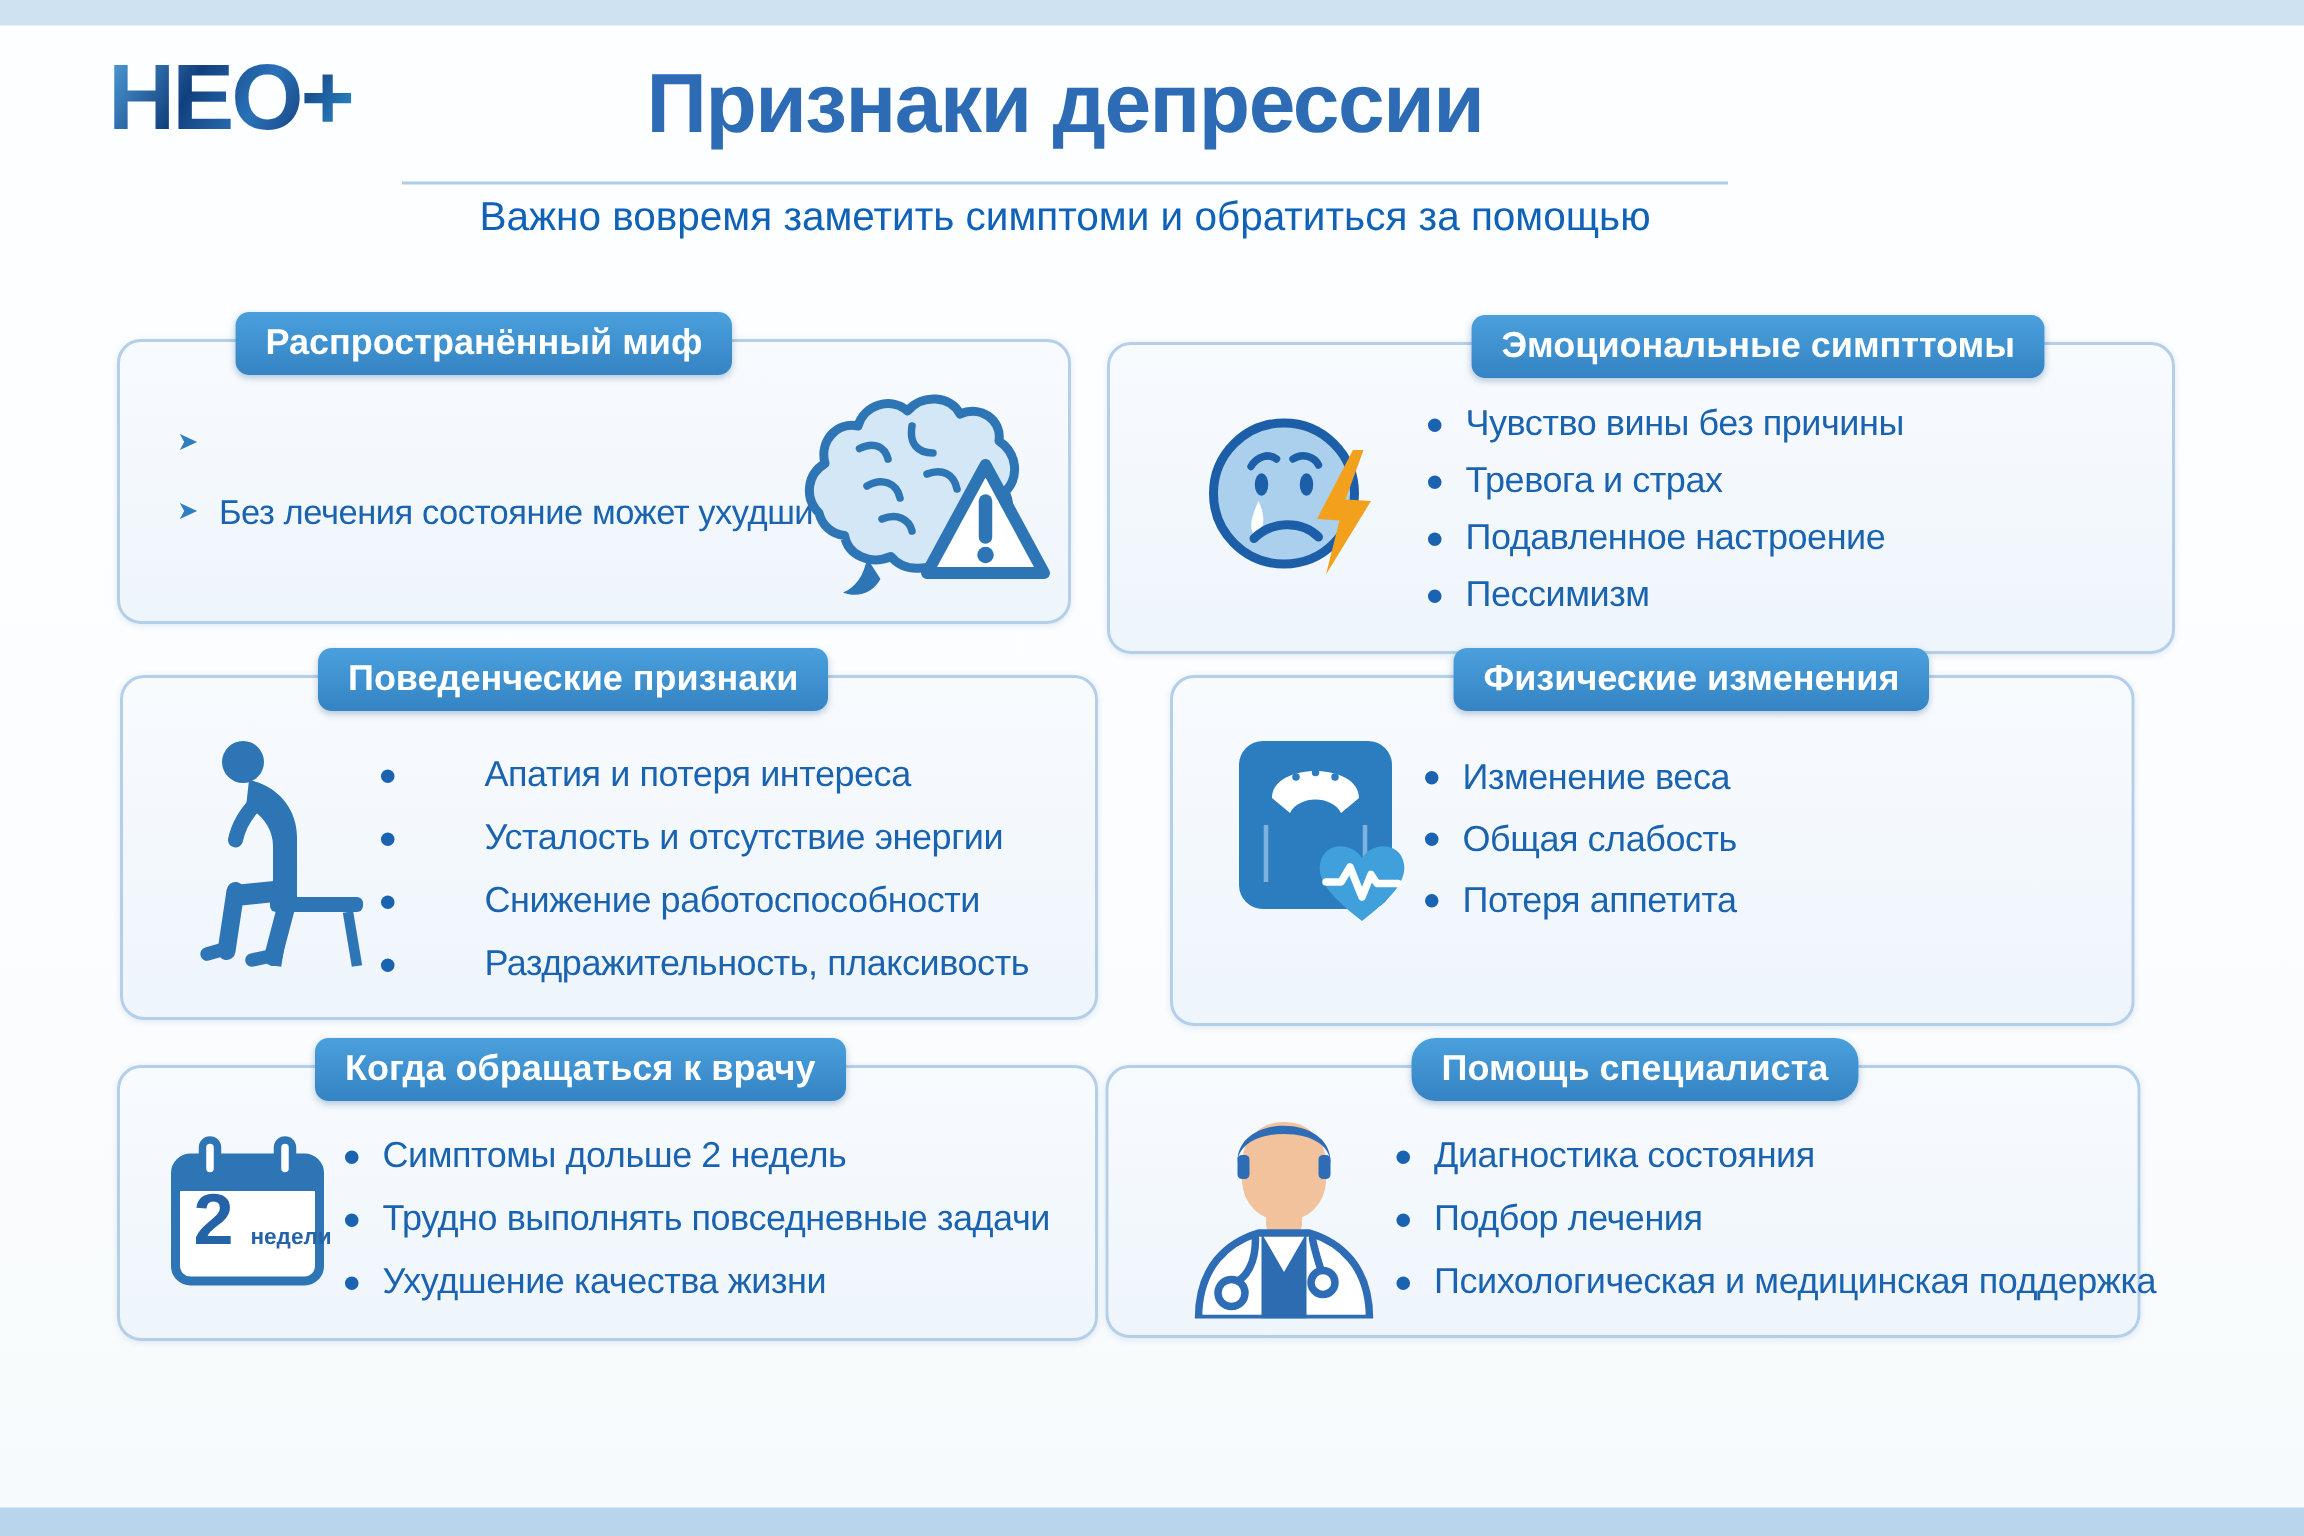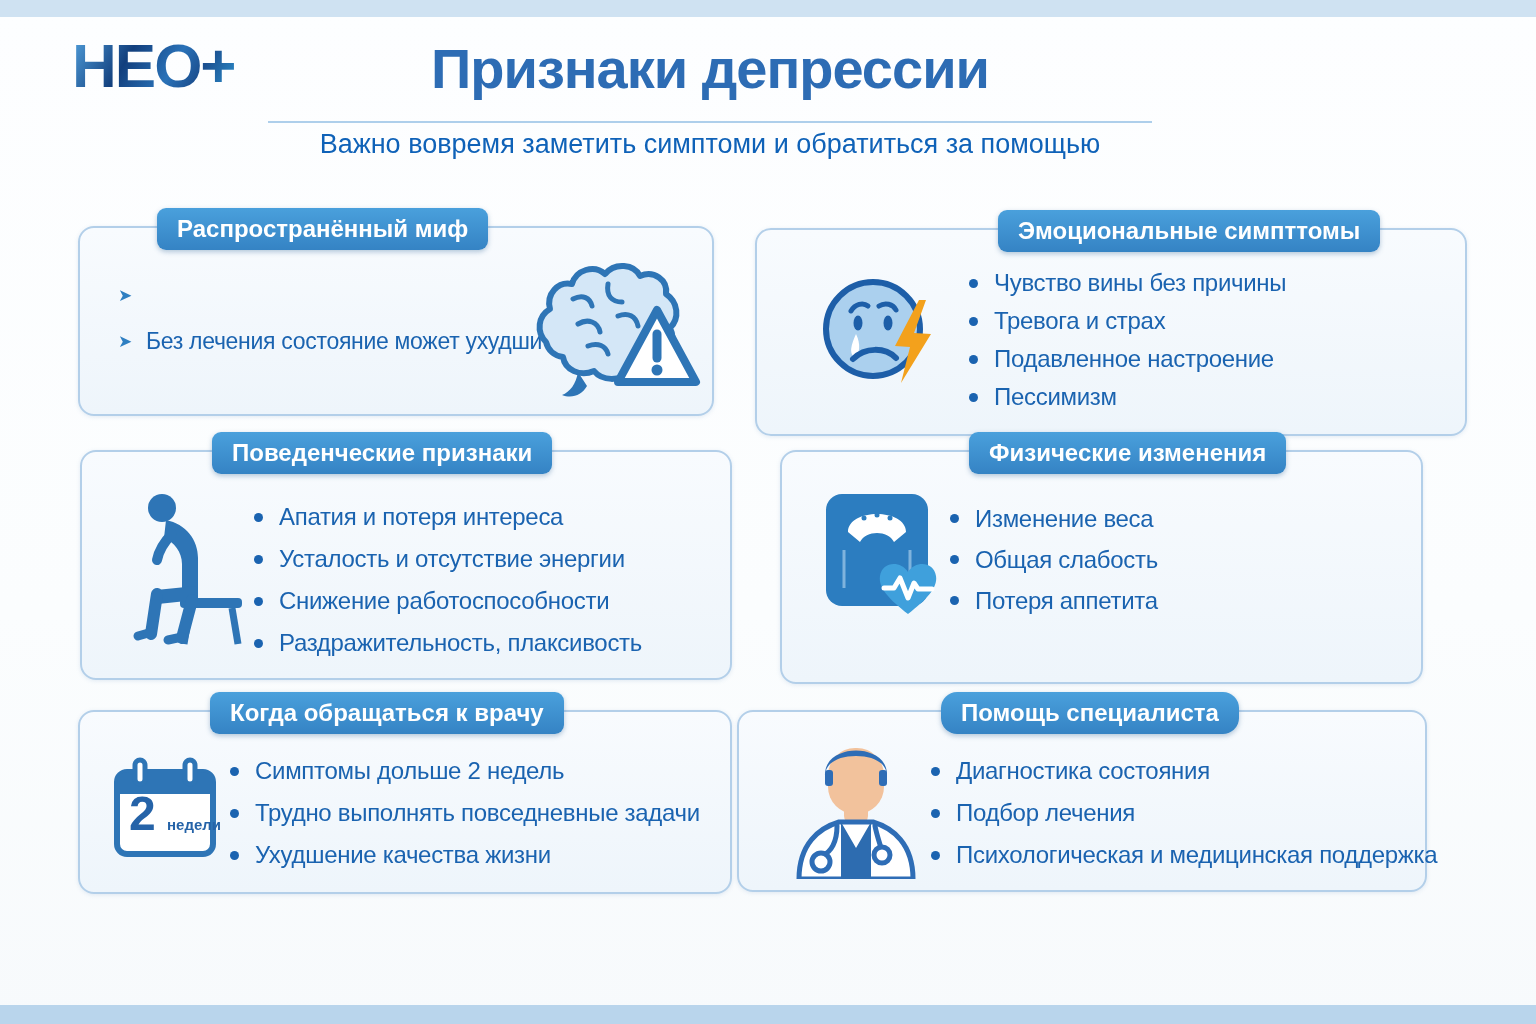--- a/index.html
+++ b/index.html
@@ -31,30 +31,30 @@
   .dot{width:9px;height:9px;border-radius:50%;background:#1a63b0;margin-right:16px;flex:none;}
   .arrow{color:#2e7fc2;font-size:17px;margin-right:14px;flex:none;}
   .icon-box{position:absolute;}
 
   #card-myth{left:78px;top:226px;width:632px;height:186px;}
   #card-myth .badge{left:77px;}
   #card-myth .bullets{left:38px;top:44px;}
   #card-myth .bullets li{height:46px;font-size:23px;}
   #brain-box{left:438px;top:26px;width:190px;height:150px;}
 
-  #card-emotional{left:755px;top:228px;width:708px;height:204px;}
+  #card-emotional{left:738px;top:228px;width:708px;height:204px;}
   #card-emotional .badge{left:241px;}
   #card-emotional .bullets{left:212px;top:34px;}
   #card-emotional .bullets li{height:38px;}
   #face-box{left:58px;top:36px;width:135px;height:130px;}
 
   #card-behavioral{left:80px;top:450px;width:648px;height:226px;}
   #card-behavioral .badge{left:130px;}
   #card-behavioral .bullets{left:172px;top:44px;}
-  #card-behavioral .bullets li{height:42px;}
+  #card-behavioral .bullets li{height:42px;gap:44px;}
   #person-box{left:44px;top:36px;width:125px;height:165px;}
 
   #card-physical{left:780px;top:450px;width:639px;height:230px;}
   #card-physical .badge{left:187px;}
   #card-physical .bullets{left:168px;top:46px;}
   #card-physical .bullets li{height:41px;}
   #scale-box{left:30px;top:34px;width:135px;height:145px;}
 
   #card-doctor-when{left:78px;top:710px;width:650px;height:180px;}
   #card-doctor-when .badge{left:130px;}

